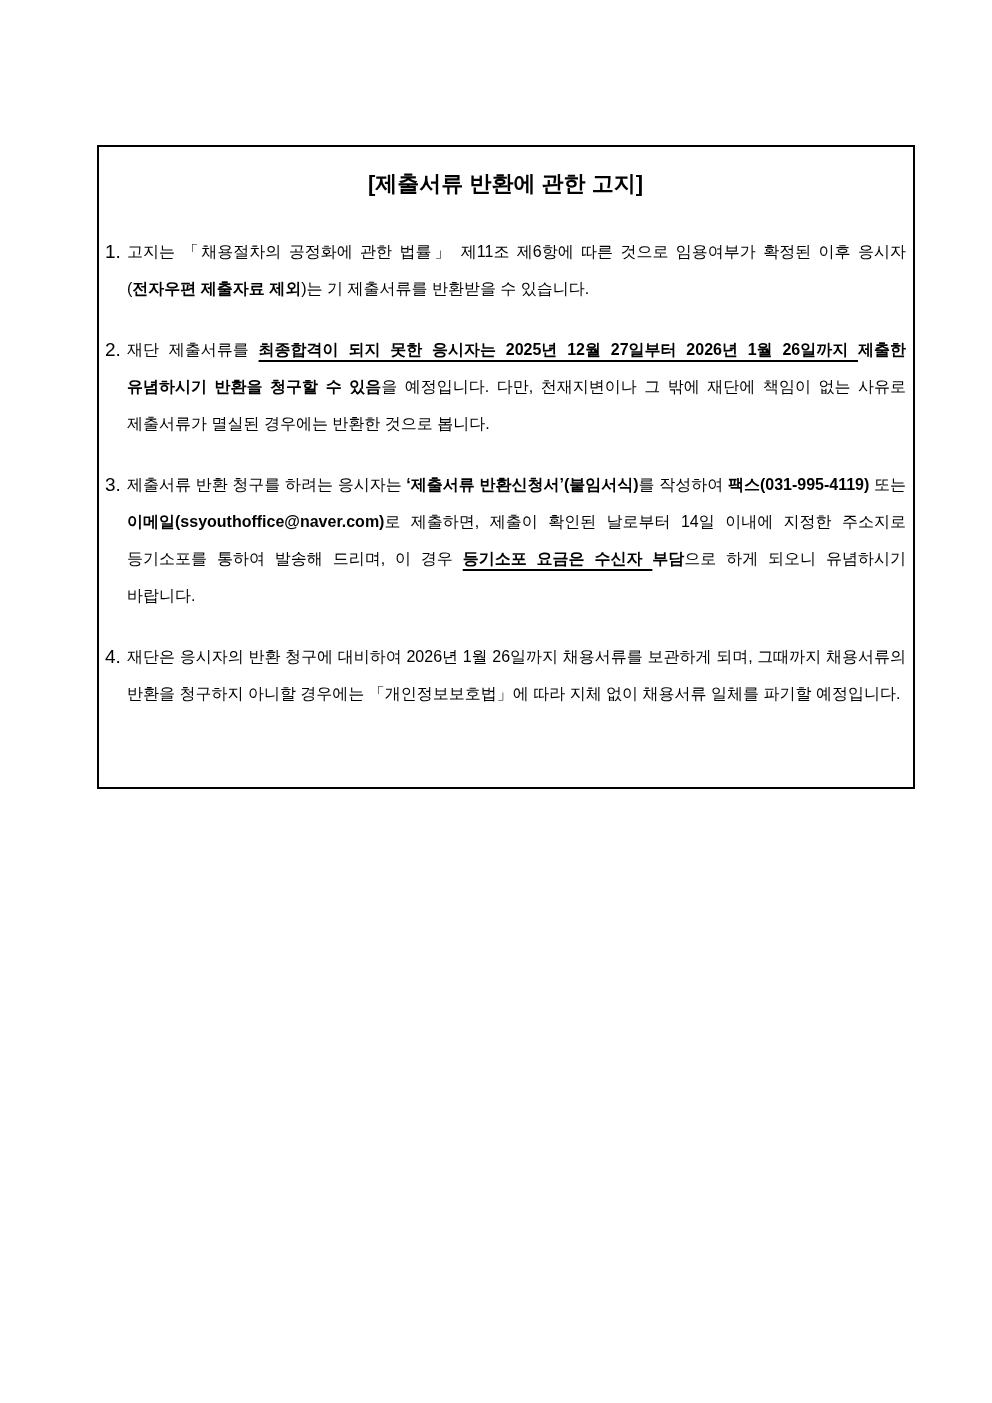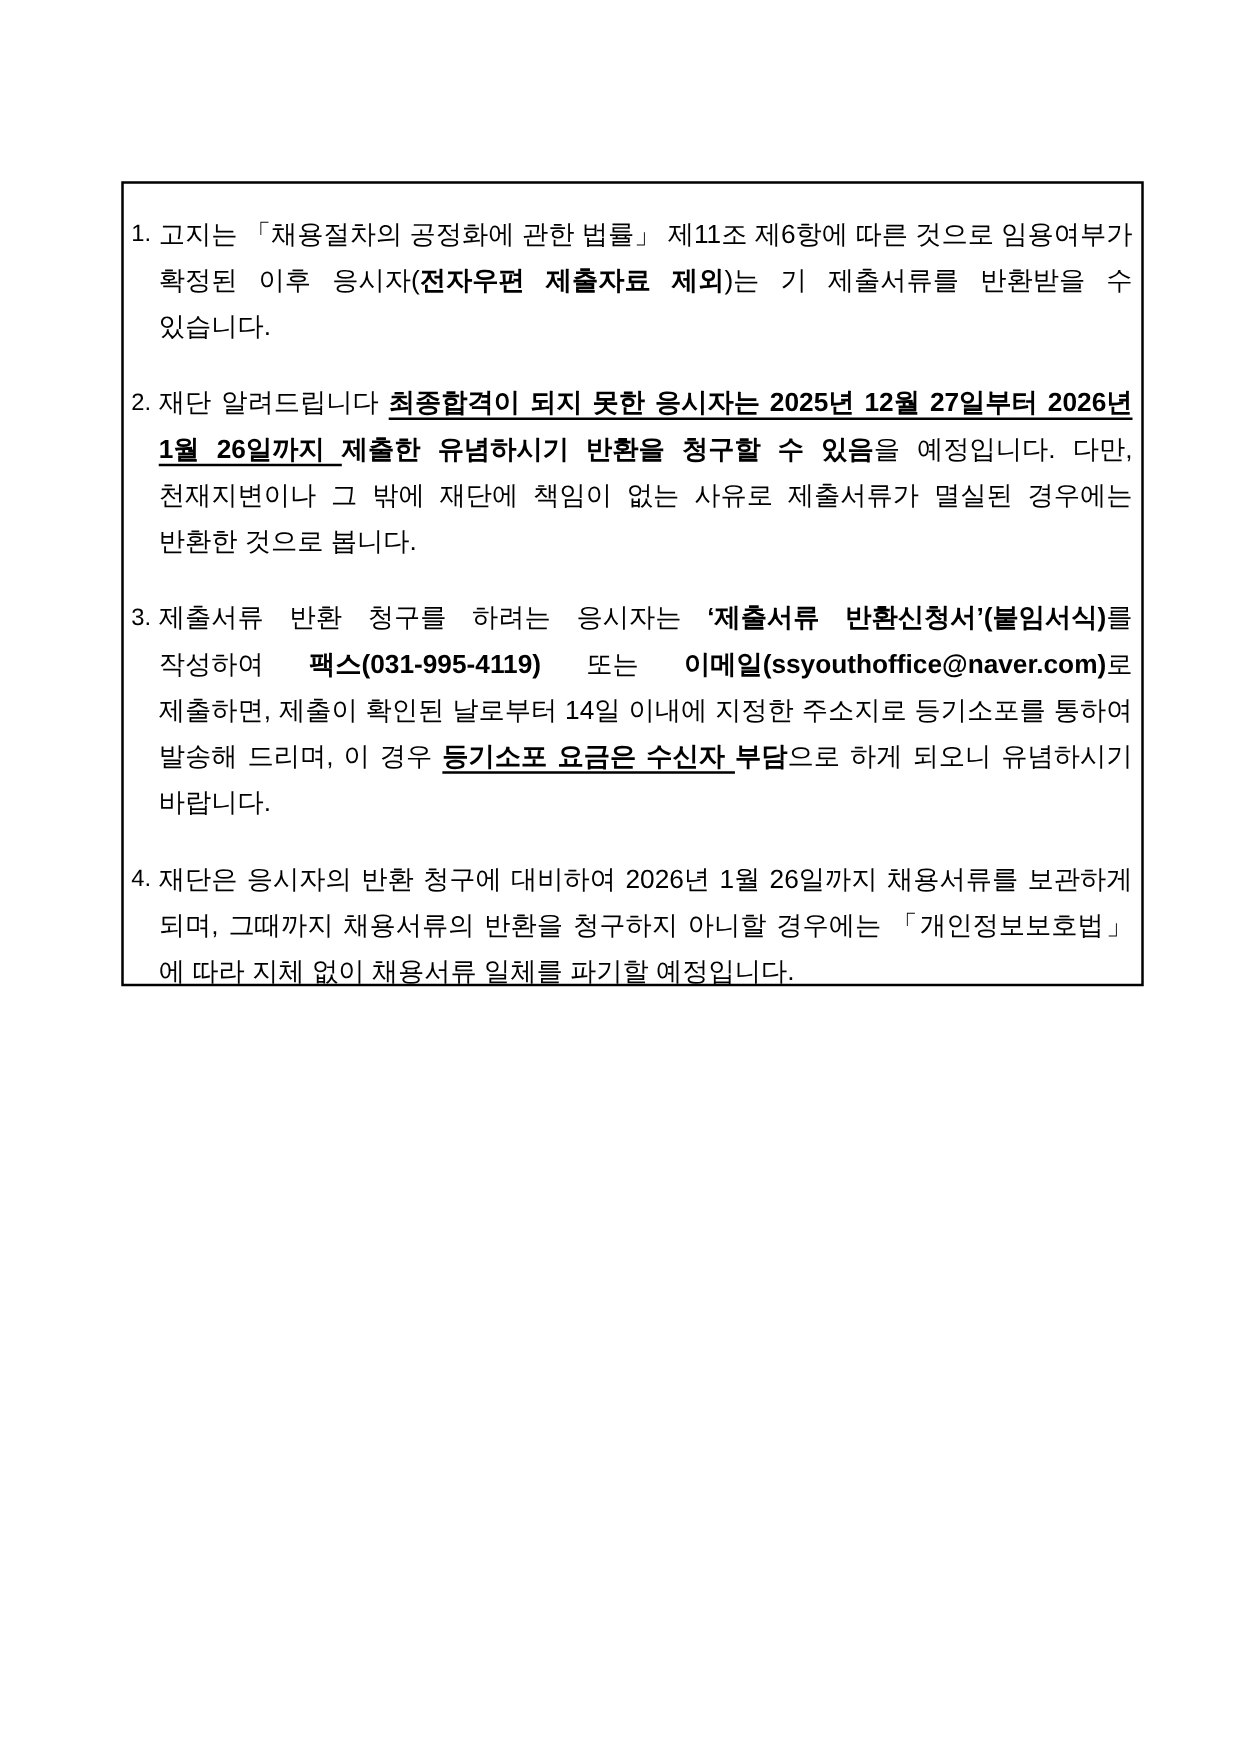--- a/index.html
+++ b/index.html
@@ -40,46 +40,47 @@
   }
   .para:last-child { margin-bottom: 0; }
   .para-num {
     flex: none;
     width: 22px;
     font-size: 19px;
     line-height: 37px;
   }
   .para-body {
     flex: 1 1 auto;
-    font-size: 21px;
+    font-size: 16px;
     line-height: 37px;
     text-align: justify;
     word-break: keep-all;
     overflow-wrap: break-word;
   }
   .seg-bold { font-weight: 700; }
   .seg-underline {
     text-decoration: underline;
     text-underline-offset: 5px;
     text-decoration-thickness: 1.8px;
   }
 </style>
 </head>
 <body style="color: rgb(0, 0, 0);">
 
 <div class="page" style="background: rgb(255, 255, 255);">
   <div class="notice-box" style="border-color: rgb(0, 0, 0);">
+    <div class="notice-title">[제출서류 반환에 관한 고지]</div>
     <div class="paragraphs">
         <div class="para">
           <span class="para-num">1.</span>
           <div class="para-body"><span class="">고지는 「채용절차의 공정화에 관한 법률」 제11조 제6항에 따른 것으로 임용여부가 확정된 이후 응시자(</span><span class="seg-bold">전자우편 제출자료 제외</span><span class="">)는 기 제출서류를 반환받을 수 있습니다.</span></div>
         </div>
         <div class="para">
           <span class="para-num">2.</span>
-          <div class="para-body"><span class="">재단 알려드립니다 </span><span class="seg-bold seg-underline">최종합격이 되지 못한 응시자는 2025년 12월 27일부터 2026년 1월 26일까지 </span><span class="seg-bold">제출한 유념하시기 반환을 청구할 수 있음</span><span class="">을 예정입니다. 다만, 천재지변이나 그 밖에 재단에 책임이 없는 사유로 제출서류가 멸실된 경우에는 반환한 것으로 봅니다.</span></div>
+          <div class="para-body"><span class="">재단 제출서류를 </span><span class="seg-bold seg-underline">최종합격이 되지 못한 응시자는 2025년 12월 27일부터 2026년 1월 26일까지 </span><span class="seg-bold">제출한 유념하시기 반환을 청구할 수 있음</span><span class="">을 예정입니다. 다만, 천재지변이나 그 밖에 재단에 책임이 없는 사유로 제출서류가 멸실된 경우에는 반환한 것으로 봅니다.</span></div>
         </div>
         <div class="para">
           <span class="para-num">3.</span>
           <div class="para-body"><span class="">제출서류 반환 청구를 하려는 응시자는 </span><span class="seg-bold">‘제출서류 반환신청서’(붙임서식)</span><span class="">를 작성하여 </span><span class="seg-bold">팩스(031-995-4119)</span><span class=""> 또는 </span><span class="seg-bold">이메일(ssyouthoffice@naver.com)</span><span class="">로 제출하면, 제출이 확인된 날로부터 14일 이내에 지정한 주소지로 등기소포를 통하여 발송해 드리며, 이 경우 </span><span class="seg-bold seg-underline">등기소포 요금은 수신자 </span><span class="seg-bold">부담</span><span class="">으로 하게 되오니 유념하시기 바랍니다.</span></div>
         </div>
         <div class="para">
           <span class="para-num">4.</span>
           <div class="para-body"><span class="">재단은 응시자의 반환 청구에 대비하여 2026년 1월 26일까지 채용서류를 보관하게 되며, 그때까지 채용서류의 반환을 청구하지 아니할 경우에는 「개인정보보호법」에 따라 지체 없이 채용서류 일체를 파기할 예정입니다.</span></div>
         </div>
       </div>

